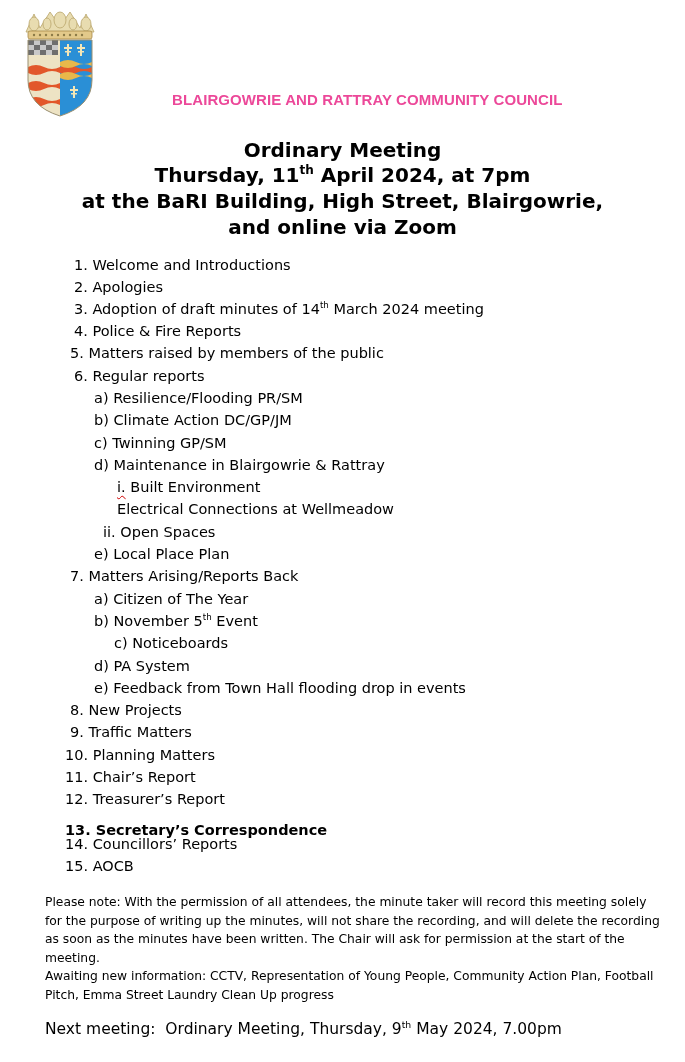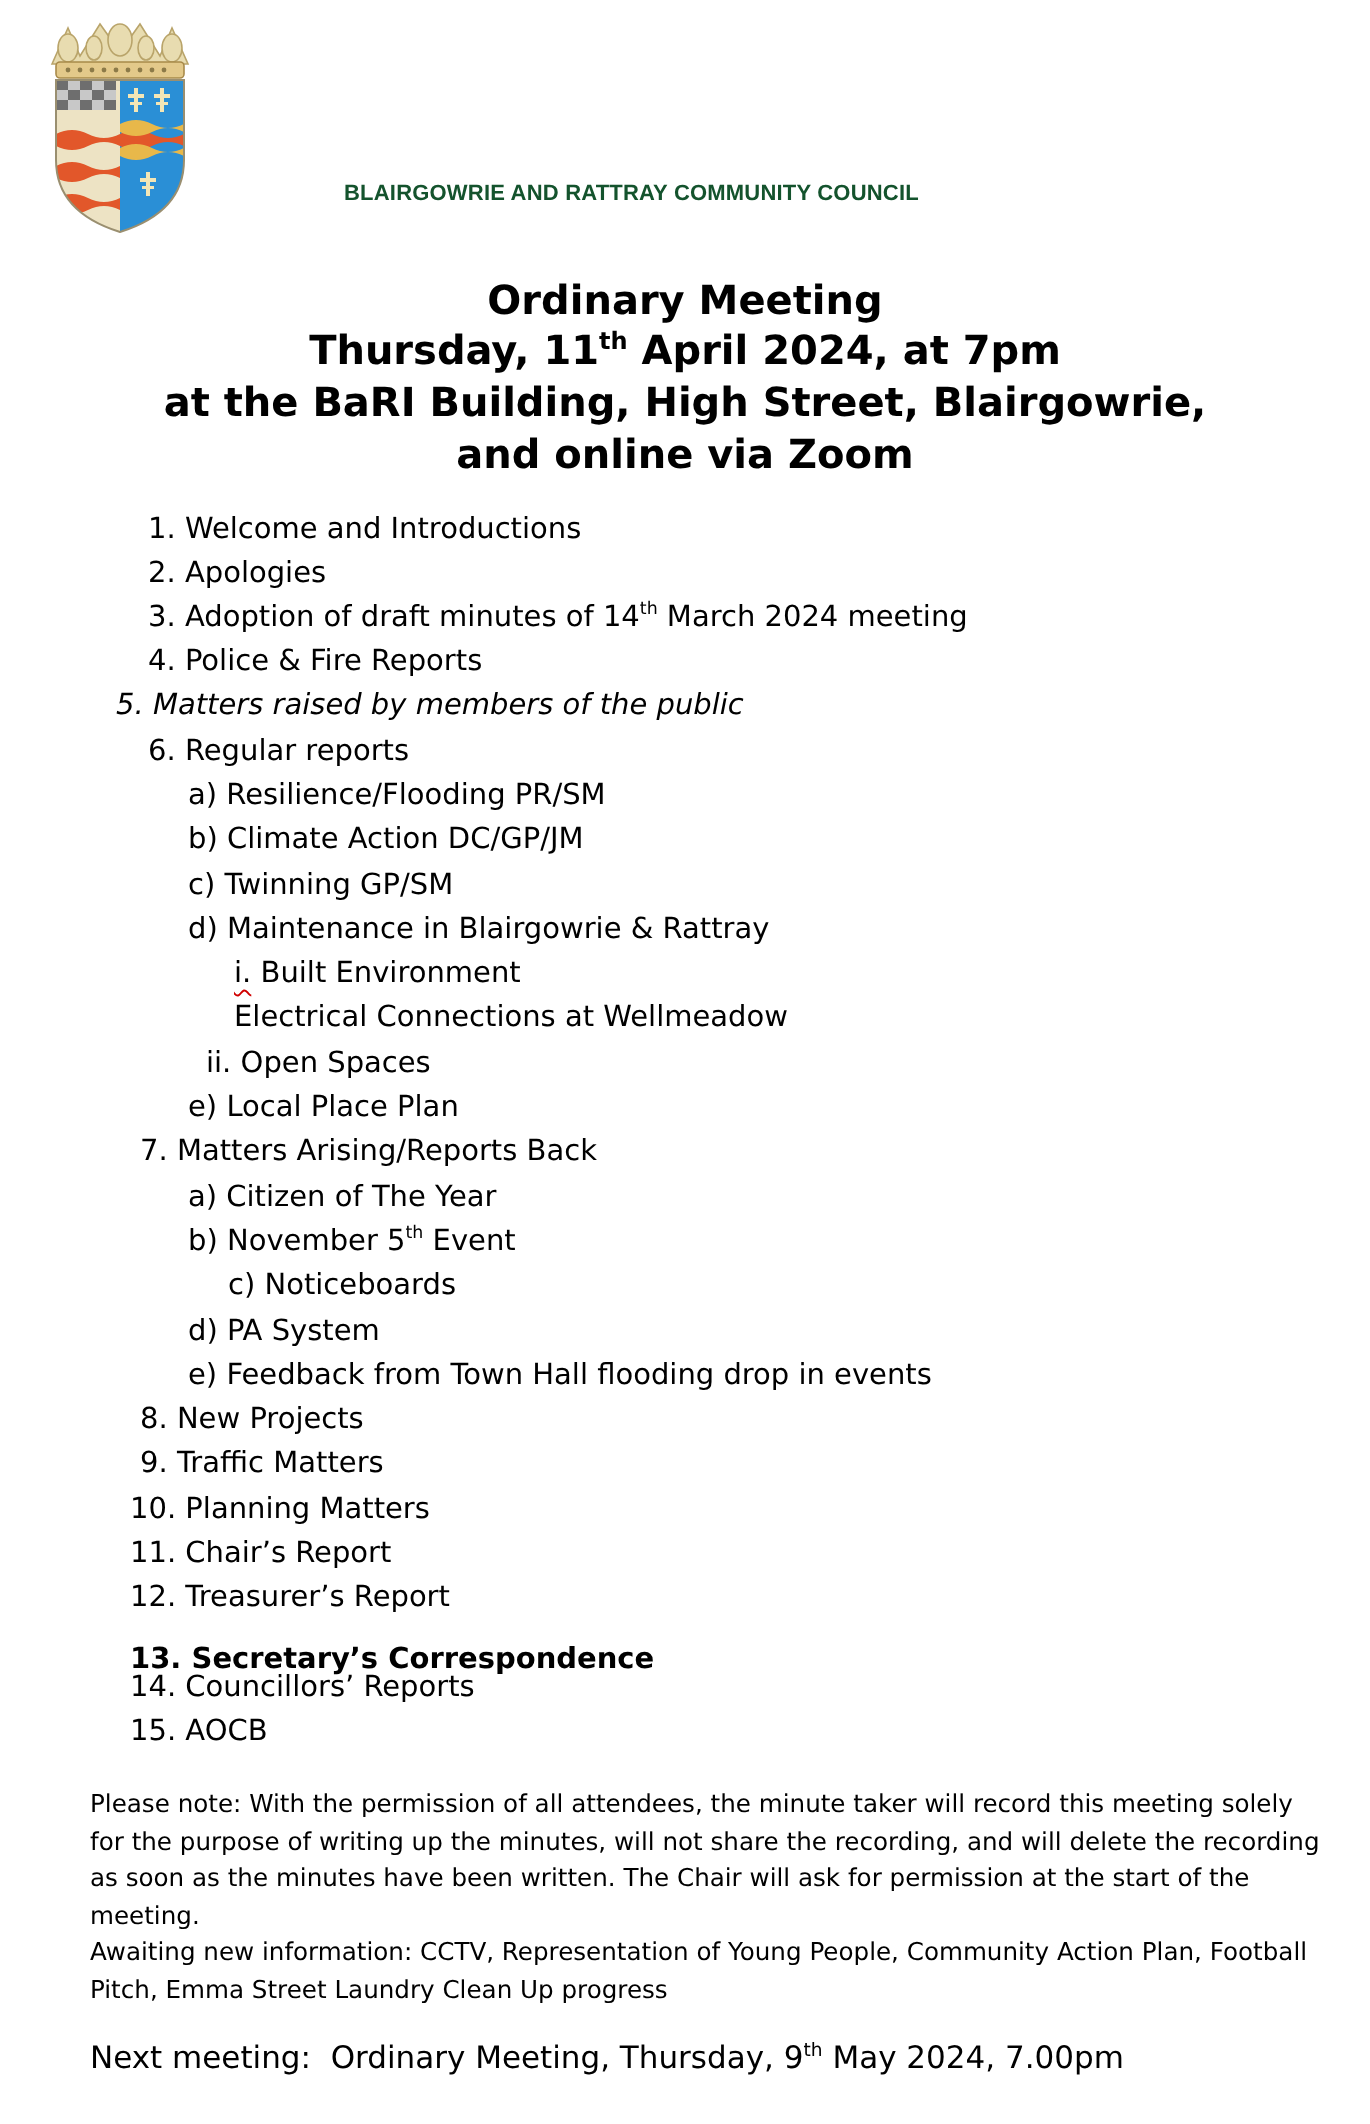--- a/index.html
+++ b/index.html
@@ -4,21 +4,21 @@
   <style>
     html, body { margin: 0; padding: 0; background: #ffffff; }
     body {
       width: 685px; height: 1062px; position: relative; overflow: hidden;
       font-family: "DejaVu Sans", sans-serif; color: #000;
     }
     .crest { position: absolute; left: 20px; top: 10px; width: 80px; height: 108px; }
     .council-title {
       position: absolute; left: 172px; top: 91px; width: 490px;
       font-family: "Liberation Sans", sans-serif; font-weight: bold;
-      font-size: 11px; color: #14532d; letter-spacing: 0.1px; white-space: nowrap;
+      font-size: 15px; color: #ec4899; letter-spacing: 0.1px; white-space: nowrap;
     }
     .heading {
       position: absolute; left: 0; width: 685px; text-align: center;
       font-family: "DejaVu Sans", sans-serif; font-weight: bold; font-size: 20px;
       line-height: 22px; white-space: nowrap;
     }
     sup { font-size: 0.6em; line-height: 0; vertical-align: super; }
     .item {
       position: absolute; font-size: 14.5px; line-height: 20px; white-space: nowrap;
       font-family: "DejaVu Sans", sans-serif;
@@ -116,21 +116,21 @@
 <div class="heading" style="top:139px;">Ordinary Meeting</div>
 <div class="heading" style="top:164px;"><span>Thursday, 11</span><sup>th</sup><span> April 2024, at 7pm</span></div>
 <div class="heading" style="top:190px;">at the BaRI Building, High Street, Blairgowrie,</div>
 <div class="heading" style="top:216px;">and online via Zoom</div>
 
 <div>
   <div class="item" style="left:74px; top:255px;"><span>1.</span> <span>Welcome and Introductions</span></div>
   <div class="item" style="left:74px; top:277px;"><span>2.</span> <span>Apologies</span></div>
   <div class="item" style="left:74px; top:299px;"><span>3.</span> <span>Adoption of draft minutes of 14</span><sup>th</sup><span> March 2024 meeting</span></div>
   <div class="item" style="left:74px; top:321px;"><span>4.</span> <span>Police &amp; Fire Reports</span></div>
-  <div class="item" style="left:58px; top:343px;font-style:italic;"><span>5.</span> <span>Matters raised by members of the public</span></div>
+  <div class="item" style="left:70px; top:343px;"><span>5.</span> <span>Matters raised by members of the public</span></div>
   <div class="item" style="left:74px; top:366px;"><span>6.</span> <span>Regular reports</span></div>
 
   <div class="item" style="left:94px; top:388px;"><span>a)</span> <span>Resilience/Flooding PR/SM</span></div>
   <div class="item" style="left:94px; top:410px;"><span>b)</span> <span>Climate Action DC/GP/JM</span></div>
   <div class="item" style="left:94px; top:433px;"><span>c)</span> <span>Twinning GP/SM</span></div>
   <div class="item" style="left:94px; top:455px;"><span>d)</span> <span>Maintenance in Blairgowrie &amp; Rattray</span></div>
   <div class="item" style="left:117px; top:477px;"><span class="spell">i.</span> <span>Built Environment</span></div>
   <div class="item" style="left:117px; top:499px;"><span>Electrical Connections at Wellmeadow</span></div>
   <div class="item" style="left:103px; top:522px;"><span>ii.</span> <span>Open Spaces</span></div>
   <div class="item" style="left:94px; top:544px;"><span>e)</span> <span>Local Place Plan</span></div>

